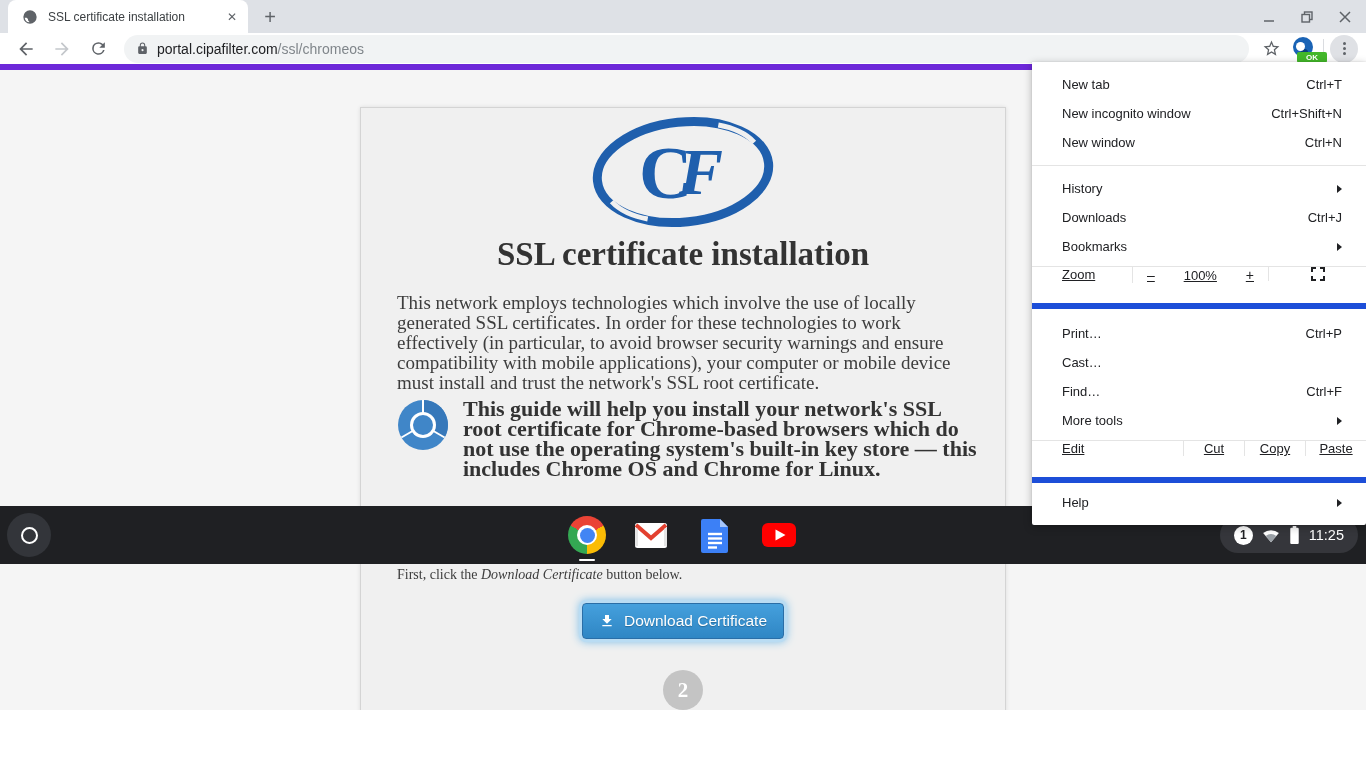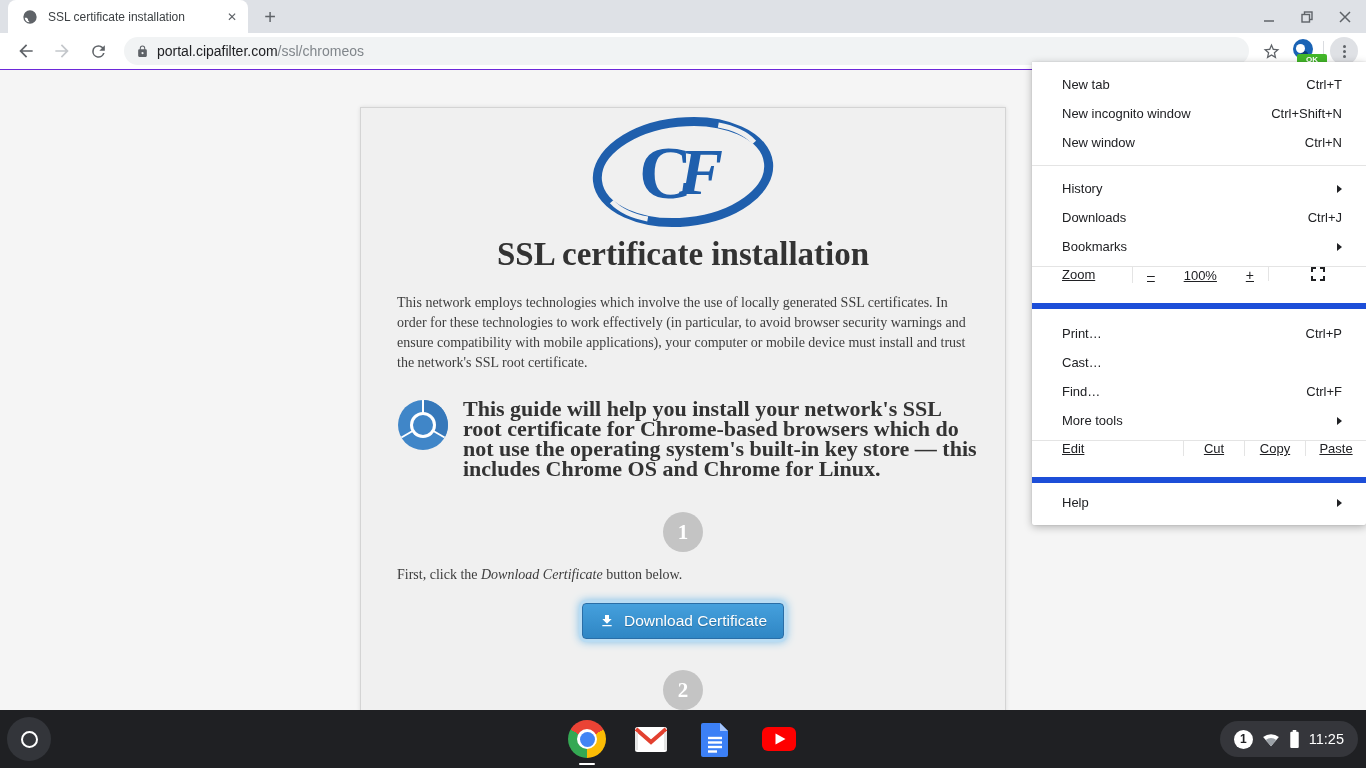--- a/index.html
+++ b/index.html
@@ -1,33 +1,33 @@
 <!DOCTYPE html>
 <html><head>
 <meta charset="utf-8">
 <style>
   * { margin:0; padding:0; box-sizing:border-box; }
   html,body { width:1366px; height:768px; overflow:hidden; font-family:"Liberation Sans", sans-serif; }
-  .screen { position:relative; width:1366px; height:768px; background:#0c4a6e; }
+  .screen { position:relative; width:1366px; height:564px; background:#0c4a6e; }
 
   
   .tabstrip { position:absolute; top:0; left:0; right:0; height:33px; background:#dee1e6; }
   .tab { position:absolute; left:8px; top:0; width:240px; height:33px; background:#fff;
          border-radius:8px 8px 0 0; display:flex; align-items:center; padding:0 8px 0 12px; }
   .tab-title { flex:1; font-size:12px; color:#3c4043; white-space:nowrap; overflow:hidden; }
   .tab-close { width:16px; height:16px; display:flex; align-items:center; justify-content:center;
                color:#5f6368; font-size:12px; border-radius:50%; }
   .newtab { position:absolute; left:258px; top:5px; width:24px; height:24px; display:flex;
             align-items:center; justify-content:center; color:#5f6368; font-size:20px; font-weight:400; }
   .wincontrols { position:absolute; right:6px; top:0; height:33px; display:flex; align-items:center; gap:8px; }
   .winbtn { width:30px; height:28px; display:flex; align-items:center; justify-content:center; color:#5f6368; }
 
   
   .toolbar { position:absolute; top:33px; left:0; right:0; height:37px; background:#fff;
-             display:flex; align-items:center; padding:0 8px; border-bottom:1px solid #6d28d9; }
+             display:flex; align-items:center; padding:0 8px; border-bottom:6px solid #6d28d9; }
   .navbtn { width:28px; height:28px; display:flex; align-items:center; justify-content:center; margin:0 4px; }
   .omnibox { flex:1; height:28px; background:#f1f3f4; border-radius:14px; margin:0 8px;
              display:flex; align-items:center; padding:0 12px; }
   .omnibox .lock { margin-right:8px; display:flex; }
   .url { font-size:14px; color:#202124; white-space:nowrap; }
   .url .path { color:#80868b; }
   .toolbar-right { display:flex; align-items:center; gap:6px; }
   .iconbtn { width:28px; height:28px; display:flex; align-items:center; justify-content:center; }
   .ext-wrap { position:relative; width:26px; height:28px; }
   .ext-globe { position:absolute; top:2px; left:2px; width:20px; height:20px; border-radius:50%;
@@ -42,21 +42,21 @@
   .kebab i { width:3px; height:3px; border-radius:50%; background:#5f6368; display:block; }
 
   
   .content { position:absolute; top:70px; left:0; right:0; height:640px; background:#f5f5f5; overflow:hidden; }
   .card { position:absolute; left:360px; top:37px; width:646px; height:640px; background:#f0f0f0;
           border:1px solid #d4d4d4; box-shadow:0 0 4px rgba(0,0,0,.10); }
   .logo-wrap { position:absolute; top:8px; left:0; right:0; display:flex; justify-content:center; }
   .page-h1 { position:absolute; top:128px; left:0; right:0; text-align:center;
              font-family:"Liberation Serif", serif; font-weight:bold; font-size:33px; color:#333; }
   .intro { position:absolute; top:185px; left:36px; width:576px; font-family:"Liberation Serif", serif;
-           font-size:14px; line-height:20px; color:#3d3d3d; }
+           font-size:19px; line-height:20px; color:#3d3d3d; }
   .guide { position:absolute; top:291px; left:36px; width:580px; display:flex; gap:14px; }
   .guide-text { font-family:"Liberation Serif", serif; font-weight:bold; font-size:22px;
                 line-height:20px; color:#333; }
   .step-circle { position:absolute; left:50%; margin-left:-20px; width:40px; height:40px; border-radius:50%;
                  background:#c4c4c4; color:#fff; display:flex; align-items:center; justify-content:center;
                  font-family:"Liberation Serif", serif; font-weight:bold; font-size:21px; }
   .step1-circle { top:404px; } .step2-circle { top:562px; }
   .step1-text { position:absolute; top:459px; left:36px; width:576px; font-family:"Liberation Serif", serif;
                 font-size:14px; color:#3d3d3d; }
   .step1-text em { font-style:italic; }

